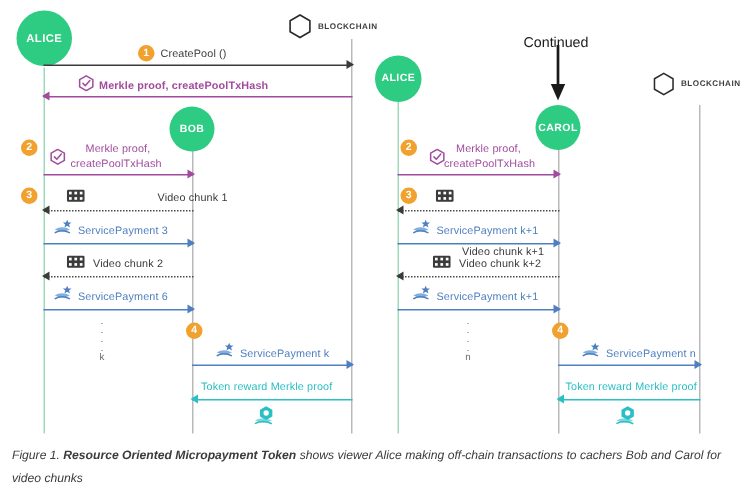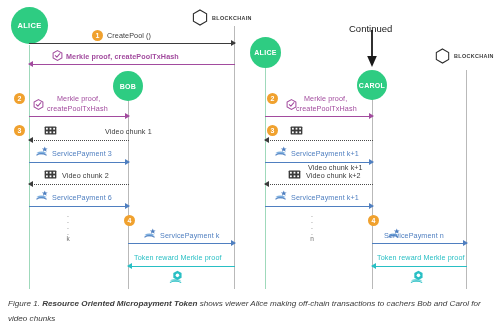--- a/index.html
+++ b/index.html
@@ -373,21 +373,21 @@
   </div>
 
   <div class="step" style="left:368px; top:215px;">
     <span>4</span>
   </div>
   <svg class="icon" style="left:387px; top:228px;" width="14" height="12" viewBox="0 0 15 13">
     <path d="M1.5 7.5 q5 -3 11 0 q-5 3 -11 0 z" fill="#7fb0e0"></path>
     <path d="M1.5 10 q5 -3 11 0" fill="none" stroke="#4f7fc0" stroke-width="1.1"></path>
     <polygon points="10.5,0.5 11.4,2.6 13.6,2.6 11.9,4.0 12.5,6.1 10.5,4.9 8.5,6.1 9.1,4.0 7.4,2.6 9.6,2.6" fill="#4f7fc0"></polygon>
   </svg>
-  <div class="label blue" style="left:384px; top:231px;">ServicePayment n</div>
+  <div class="label blue" style="left:404px; top:231px;">ServicePayment n</div>
   <div class="msg right" style="left:372px; top:243px; width:95px;">
     <div class="bar" style="background:#4f7fc0;"></div>
     <div class="head" style="border-left-color:#4f7fc0;"></div>
   </div>
 
   <div class="label teal" style="left:377px; top:253px;">Token reward Merkle proof</div>
   <div class="msg left" style="left:372px; top:266px; width:95px;">
     <div class="bar" style="background:#29bfc4;"></div>
     <div class="head" style="border-right-color:#29bfc4;"></div>
   </div>

